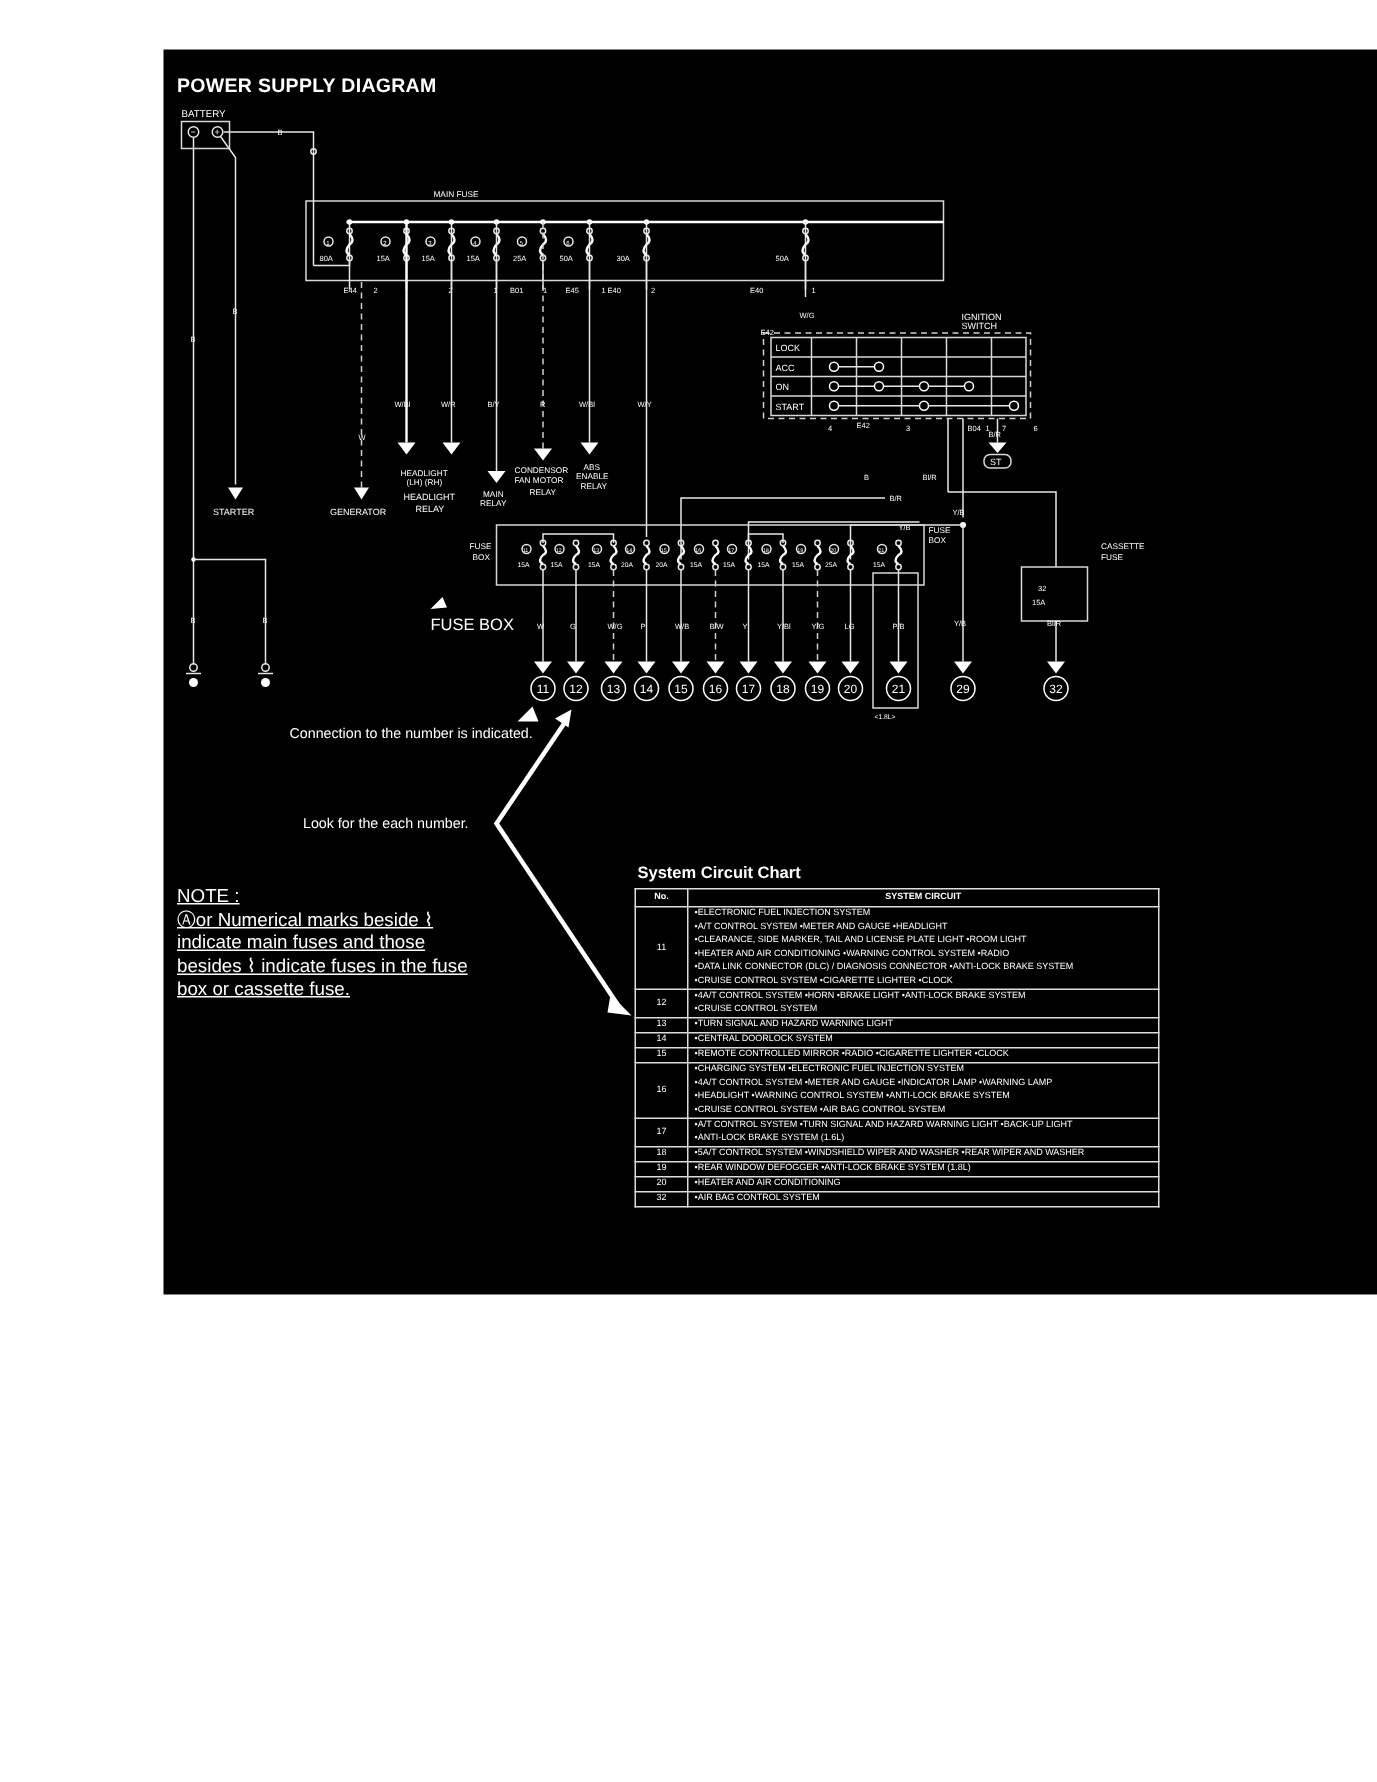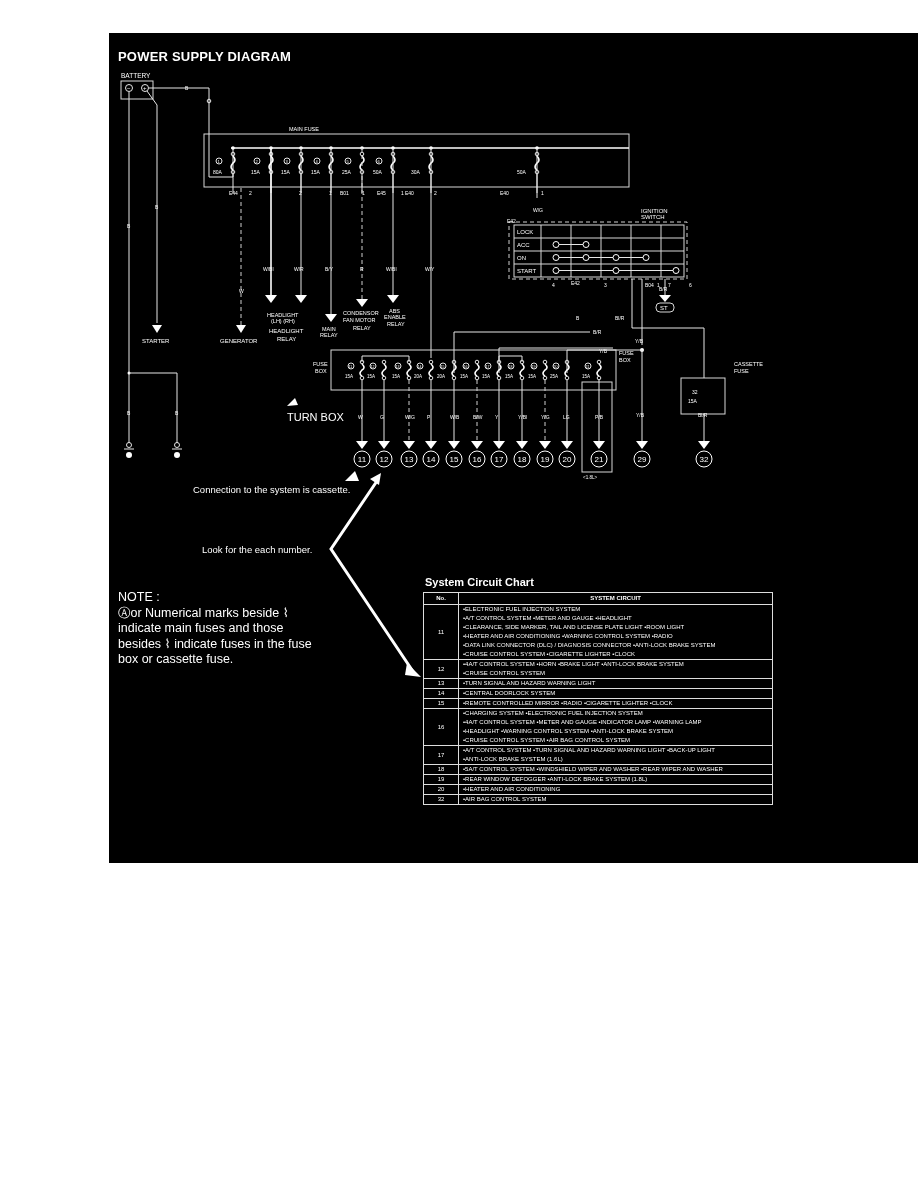--- a/index.html
+++ b/index.html
@@ -7,21 +7,21 @@
   #panel { position: absolute; left: 109px; top: 33px; width: 812px; height: 830px; background: #000; }
   #diagram { position: absolute; left: 0; top: 0; }
   .t { fill: #fff; font-family: "Liberation Sans", sans-serif; }
   .w { stroke: #e6e6e6; stroke-width: 1; fill: none; }
   .wb { stroke: #fff; stroke-width: 1.6; fill: none; }
   .dash { stroke: #cfcfcf; stroke-width: 1; fill: none; stroke-dasharray: 4 3; }
   .box { stroke: #d8d8d8; stroke-width: 1; fill: none; }
   .arr { fill: #fff; }
   .html-text { position: absolute; color: #fff; font-family: "Liberation Sans", sans-serif; }
   #title { left: 9px; top: 16px; font-weight: bold; font-size: 13px; letter-spacing: 0.2px; }
-  #note { left: 9px; top: 557px; font-size: 12.5px; line-height: 15.5px; width: 210px; }
+  #note { left: 9px; top: 557px; font-size: 12.5px; line-height: 15.5px; width: 210px; text-decoration: underline; }
   #table-intro { left: 316px; top: 503px; font-size: 11px; line-height: 12.5px; width: 380px; }
   #chart-title { left: 316px; top: 543px; font-size: 11px; font-weight: bold; text-align: right; }
   #circuit-table { position: absolute; left: 314px; top: 559px; width: 350px; border-collapse: collapse; color: #fff; font-size: 6px; line-height: 9px; }
   #circuit-table th, #circuit-table td { border: 1px solid #ddd; padding: 0 3px; vertical-align: middle; }
   #circuit-table th { font-weight: bold; height: 11px; text-align: center; }
   #circuit-table td.no { width: 28px; text-align: center; }
   #circuit-table td.sys { padding-left: 4px; }
   #conn-label { left: 84px; top: 451px; font-size: 9.5px; }
   #look-label { left: 93px; top: 511px; font-size: 9.5px; }
   #fusebox-label { left: 178px; top: 378px; font-size: 11px; }
@@ -502,22 +502,22 @@
           <text x="595" y="429" font-size="8" text-anchor="middle" class="t">32</text>
         </g>
       </g>
 
     <polygon class="arr" points="236,448 246,438 250,448"></polygon>
     <polyline points="268,448 222,516 305,640" stroke="#fff" stroke-width="3" fill="none"></polyline>
     <polygon class="arr" points="261,446 272,440 270,452"></polygon>
     <polygon class="arr" points="298,630 312,644 296,642"></polygon>
   </svg>
 
-  <div id="fusebox-label" class="html-text">TURN BOX</div>
-  <div id="conn-label" class="html-text">Connection to the system is cassette.</div>
+  <div id="fusebox-label" class="html-text">FUSE BOX</div>
+  <div id="conn-label" class="html-text">Connection to the number is indicated.</div>
   <div id="look-label" class="html-text">Look for the each number.</div>
 
   <div id="note" class="html-text">
     <div>NOTE :</div>
     <div>Ⓐor Numerical marks beside ⌇ indicate main fuses and those besides ⌇ indicate fuses in the fuse box or cassette fuse.</div>
   </div>
 
   <div id="chart-title" class="html-text">System Circuit Chart</div>
 
   <table id="circuit-table">

